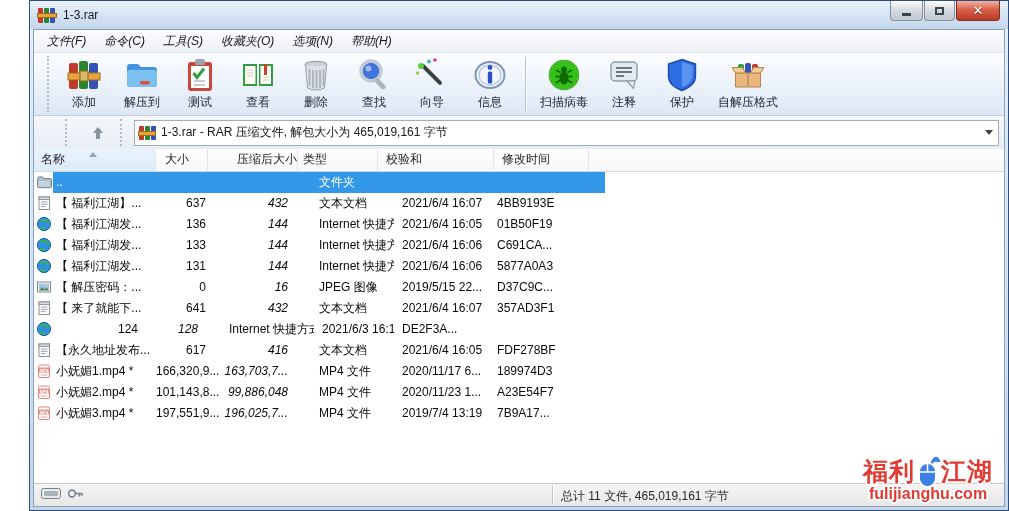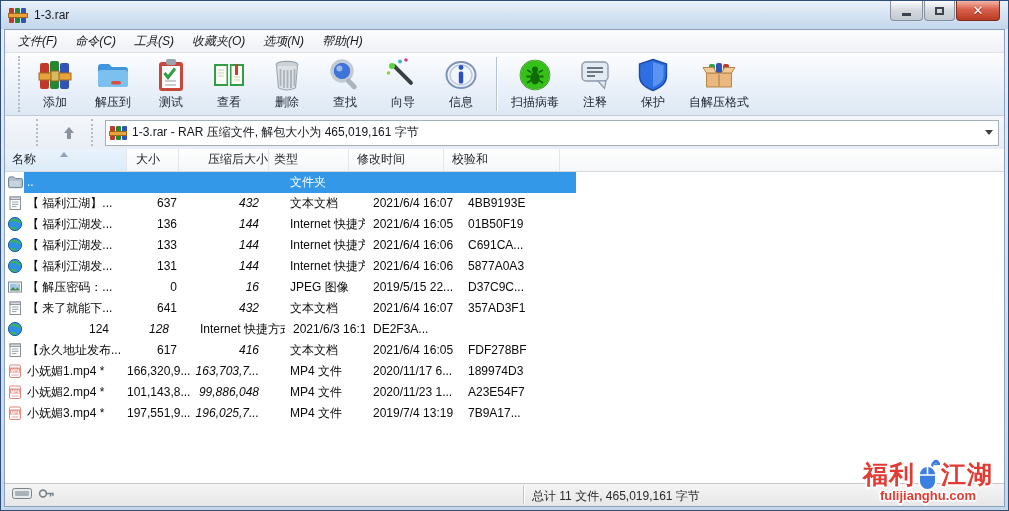--- a/index.html
+++ b/index.html
@@ -1,17 +1,17 @@
 <!DOCTYPE html>
 <html><head>
 <meta charset="utf-8">
 <style>
   html,body{margin:0;padding:0;}
   body{width:1009px;height:511px;position:relative;font-family:"Liberation Sans","DejaVu Sans",sans-serif;font-size:12px;overflow:hidden;background:#fff;}
-  .frame{position:absolute;inset:0;border:1px solid #2e4d78;background:linear-gradient(#e6eff9,#c6d7ea);}
+  .frame{position:absolute;inset:0;border:1px solid #2e4d78;background:linear-gradient(#e6eff9,#c6d7ea);margin-left:29px;}
   
   .titlebar{position:absolute;left:0;top:0;right:0;height:28px;display:flex;align-items:center;background:linear-gradient(#eaf2fb,#d3e2f2 55%,#c3d6ea);}
   .app-icon{width:18px;height:15px;margin:0 7px 0 8px;position:relative;}
   .app-icon .b1,.app-icon .b2,.app-icon .b3{position:absolute;top:0;bottom:0;width:5px;border-radius:1px;}
   .b1{left:0;background:#c0392b;} .b2{left:6px;background:#27862f;} .b3{left:12px;background:#3352b8;}
   .app-icon .strap{position:absolute;left:-1px;right:-1px;top:5px;height:5px;background:#e8a33d;border:1px solid #a06a1c;box-sizing:border-box;}
   .title-text{color:#15181c;}
   .winbtns{position:absolute;right:8px;top:0;display:flex;}
   .wbtn{height:19px;border:1px solid #87919d;border-top:none;background:linear-gradient(#fdfdfd,#d4d9df 50%,#c3c9d1);display:flex;align-items:center;justify-content:center;border-radius:0 0 4px 4px;margin-left:1px;color:#3c434b;font-weight:bold;}
   .wbtn.min{width:31px;} .wbtn.max{width:29px;}
@@ -65,21 +65,21 @@
   .rowbody.selected{background:#3398e8;color:#fff;}
   
   .statusbar{position:absolute;left:0;right:0;bottom:0;height:22px;background:linear-gradient(#f5f5f5,#e7e7e7);border-top:1px solid #c6c6c6;overflow:hidden;}
   .sb-icons{position:absolute;left:7px;top:3px;display:flex;gap:6px;align-items:center;}
   .sb-sep{position:absolute;left:518px;top:2px;bottom:2px;width:1px;background:#c2c2c2;border-right:1px solid #fff;}
   .sb-text{position:absolute;left:527px;top:4px;color:#2a2a2a;white-space:nowrap;}
   
   .watermark{position:absolute;right:6px;bottom:8px;width:150px;text-align:center;z-index:9;pointer-events:none;}
   .wm-line{display:flex;align-items:center;justify-content:center;gap:1px;margin-top:28px;}
   .wm-txt{font-size:25px;font-weight:bold;color:#e23b33;text-shadow:-2px 0 0 #fff,2px 0 0 #fff,0 -2px 0 #fff,0 2px 0 #fff,-1px -1px 0 #fff,1px 1px 0 #fff,-1px 1px 0 #fff,1px -1px 0 #fff;letter-spacing:1px;}
-  .wm-url{font-size:13px;font-weight:bold;color:#e23b33;text-shadow:-2px 0 0 #fff,2px 0 0 #fff,0 -2px 0 #fff,0 2px 0 #fff,-1px -1px 0 #fff,1px 1px 0 #fff,-1px 1px 0 #fff,1px -1px 0 #fff;margin-top:-3px;}
+  .wm-url{font-size:16px;font-weight:bold;color:#e23b33;text-shadow:-2px 0 0 #fff,2px 0 0 #fff,0 -2px 0 #fff,0 2px 0 #fff,-1px -1px 0 #fff,1px 1px 0 #fff,-1px 1px 0 #fff,1px -1px 0 #fff;margin-top:-3px;}
   .wm-mouse{width:24px;height:32px;flex:none;}
 </style>
 </head>
 <body>
 
 <div class="frame">
   <div class="titlebar">
     <span class="app-icon">
         <i class="b1"></i>
         <i class="b2"></i>
@@ -269,22 +269,22 @@
             <i></i>
           </span>
       </div>
     </div>
     <div class="list">
       <div class="lheader">
           <span class="hcell c0">名称<i class="sortarrow"></i></span>
           <span class="hcell c1">大小</span>
           <span class="hcell c2">压缩后大小</span>
           <span class="hcell c3">类型</span>
+          <span class="hcell c5">校验和</span>
           <span class="hcell c4">修改时间</span>
-          <span class="hcell c5">校验和</span>
         </div>
       <div class="rows">
           <div class="row">
             <span class="fic">
               <svg viewBox="0 0 16 16">
                 <path d="M1.5 4.5 q0-1.6 1.6-1.6 h3.6 l1.6 1.6 h5.6 q1.6 0 1.6 1.6 v6 q0 1.6-1.6 1.6 H3.1 q-1.6 0-1.6-1.6z" fill="#aebfcc" stroke="#74869a"></path>
                 <path d="M2.5 7 h11 v5.5 h-11z" fill="#c6d4de"></path>
               </svg>
             </span>
             <div class="rowbody selected">

